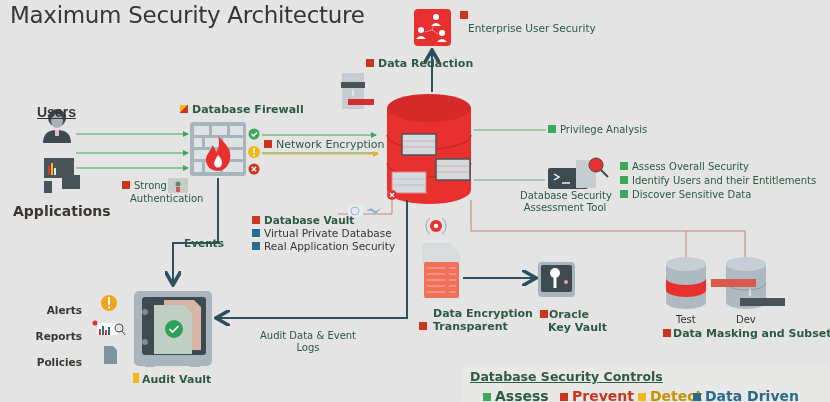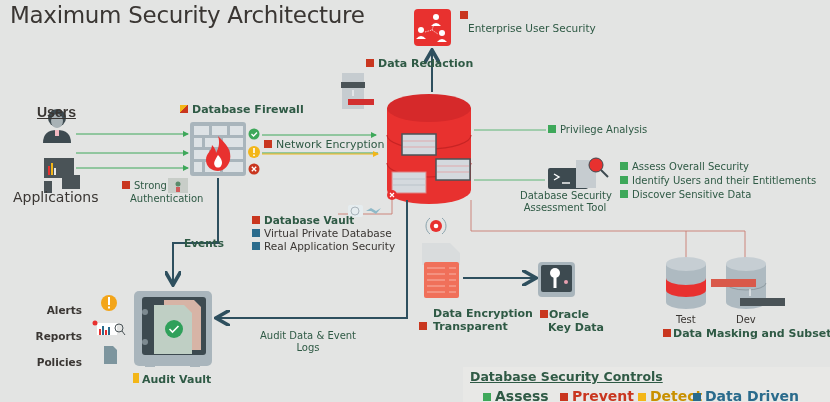--- a/index.html
+++ b/index.html
@@ -229,21 +229,21 @@
     <line x1="122" y1="331" x2="125" y2="335" stroke="#4a5357" stroke-width="1"></line>
   </g>
   <g>
     <path d="M104,346 L113,346 L117,350 L117,364 L104,364 z" fill="#7d959e"></path>
   </g>
 </svg>
 
 <div class="abs title">Maximum Security Architecture</div>
 
 <div class="abs hdr" style="left:37px;top:86px;margin-top:18px;">Users</div>
-<div class="abs" style="left:13px;top:189px;font-size:14px;font-weight:normal;color:#3a3633;font-family:'DejaVu Sans',sans-serif;">Applications</div>
+<div class="abs" style="left:13px;top:203px;font-size:14px;font-weight:bold;color:#3a3633;font-family:'DejaVu Sans',sans-serif;">Applications</div>
 
 <div class="abs blbl" style="left:180px;top:103px;"><span class="sq fw"></span><span>Database Firewall</span></div>
 
 <div class="abs lbl" style="left:122px;top:179px;line-height:13px;">
   <div><span class="sq red"></span><span>Strong</span></div>
   <div style="padding-left:8px;">Authentication</div>
 </div>
 
 <div class="abs lbl" style="left:264px;top:138px;font-size:11px;"><span class="sq red"></span><span>Network Encryption</span></div>
 
@@ -275,21 +275,21 @@
   <div class="dark"><span class="sq blue"></span><span>Real Application Security</span></div>
 </div>
 
 <div class="abs blbl" style="left:419px;top:307px;line-height:13px;">
   <div style="padding-left:14px;">Data Encryption</div>
   <div><span class="sq red" style="margin-right:6px;"></span><span>Transparent</span></div>
 </div>
 
 <div class="abs blbl" style="left:540px;top:308px;line-height:13px;">
   <div><span class="sq red" style="margin-right:1px;"></span><span>Oracle</span></div>
-  <div style="padding-left:8px;">Key Data</div>
+  <div style="padding-left:8px;">Key Vault</div>
 </div>
 
 <div class="abs lbl dark" style="left:676px;top:314px;">Test</div>
 <div class="abs lbl dark" style="left:736px;top:314px;">Dev</div>
 <div class="abs blbl" style="left:663px;top:327px;"><span class="sq red" style="margin-right:2px;"></span><span>Data Masking and Subsetting</span></div>
 
 <div class="abs" style="left:30px;top:297px;width:52px;text-align:right;line-height:26px;font-size:10.5px;font-weight:bold;color:#3a3633;font-family:'DejaVu Sans',sans-serif;">
   <div>Alerts</div>
   <div>Reports</div>
   <div>Policies</div>

